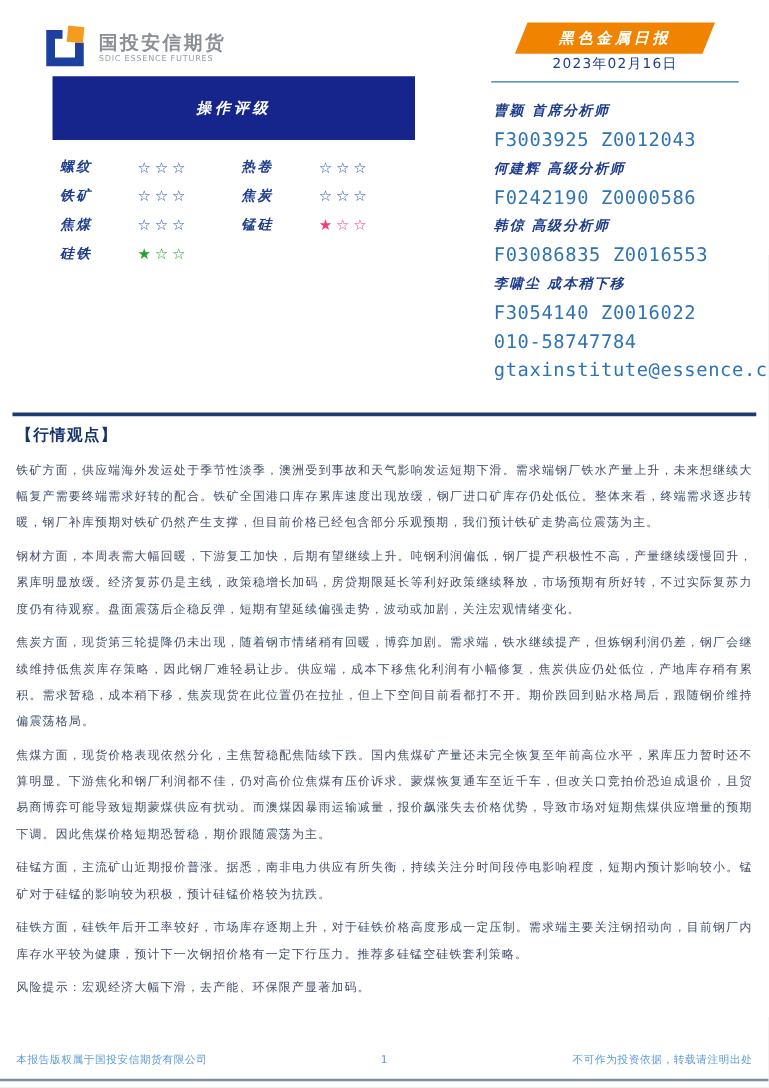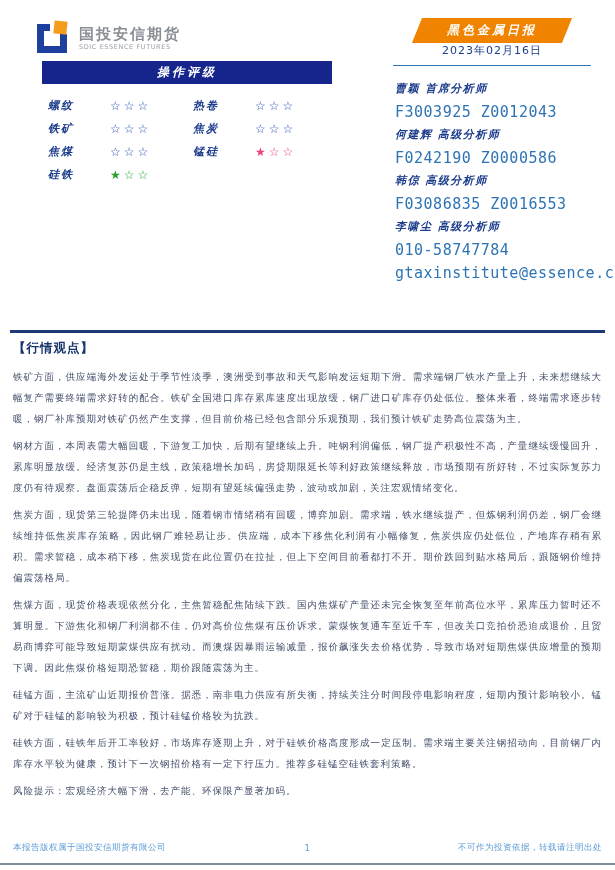--- a/index.html
+++ b/index.html
@@ -7,21 +7,21 @@
     position:relative;width:615px;height:870px;margin:0 auto;background:#ffffff;
     font-family:"DejaVu Sans","Liberation Sans",sans-serif;overflow:hidden;
   }
   
   .logo{position:absolute;left:34px;top:20px;display:flex;align-items:center;gap:7px;}
   .logo-text .cn{font-size:15px;font-weight:bold;color:#8a8f96;letter-spacing:2px;line-height:17px;}
   .logo-text .en{font-size:6.5px;color:#9aa0a8;letter-spacing:0.6px;line-height:9px;}
   
   .rating-box{position:absolute;left:42px;top:61px;width:290px;}
   .rating-header{background:#15258c;color:#ffffff;text-align:center;font-size:12px;
-    font-weight:bold;letter-spacing:3px;padding:3px 0;font-style:italic;}
+    font-weight:bold;letter-spacing:3px;padding:17px 0;font-style:italic;}
   .rating-grid{margin-top:10px;}
   .rating-row{display:flex;height:23px;align-items:center;}
   .rating-cell{display:flex;width:50%;align-items:center;}
   .rating-label{width:62px;font-size:11px;font-weight:bold;color:#1d3d8c;letter-spacing:2px;font-style:italic;padding-left:6px;}
   .rating-stars{font-size:12px;letter-spacing:3px;font-weight:bold;}
   
   .right-col{position:absolute;left:393px;top:18px;width:198px;}
   .banner{width:150px;margin:0 auto;background:#f08300;transform:skewX(-22deg);padding:4px 0;}
   .banner span{display:block;transform:skewX(22deg);color:#ffffff;font-weight:bold;font-size:12px;
     text-align:center;letter-spacing:3px;font-style:italic;}
@@ -113,21 +113,22 @@
     </div>
     <div class="report-date">2023年02月16日</div>
     <div class="date-rule"></div>
     <div class="analysts">
       <div class="an-name">曹颖 首席分析师</div>
       <div class="an-code">F3003925 Z0012043</div>
       <div class="an-name">何建辉 高级分析师</div>
       <div class="an-code">F0242190 Z0000586</div>
       <div class="an-name">韩倞 高级分析师</div>
       <div class="an-code">F03086835 Z0016553</div>
-      <div class="an-name">李啸尘 高级分析师</div>
+      <div class="an-name">李啸尘 成本稍下移</div>
+      <div class="an-code">F3054140 Z0016022</div>
       <div class="an-code">010-58747784</div>
       <div class="an-code">gtaxinstitute@essence.com.cn</div>
     </div>
   </div>
 
   <div class="divider"></div>
 
   <div class="main">
     <div class="main-heading">【行情观点】</div>
     <p class="para">铁矿方面，供应端海外发运处于季节性淡季，澳洲受到事故和天气影响发运短期下滑。需求端钢厂铁水产量上升，未来想继续大幅复产需要终端需求好转的配合。铁矿全国港口库存累库速度出现放缓，钢厂进口矿库存仍处低位。整体来看，终端需求逐步转暖，钢厂补库预期对铁矿仍然产生支撑，但目前价格已经包含部分乐观预期，我们预计铁矿走势高位震荡为主。</p>

